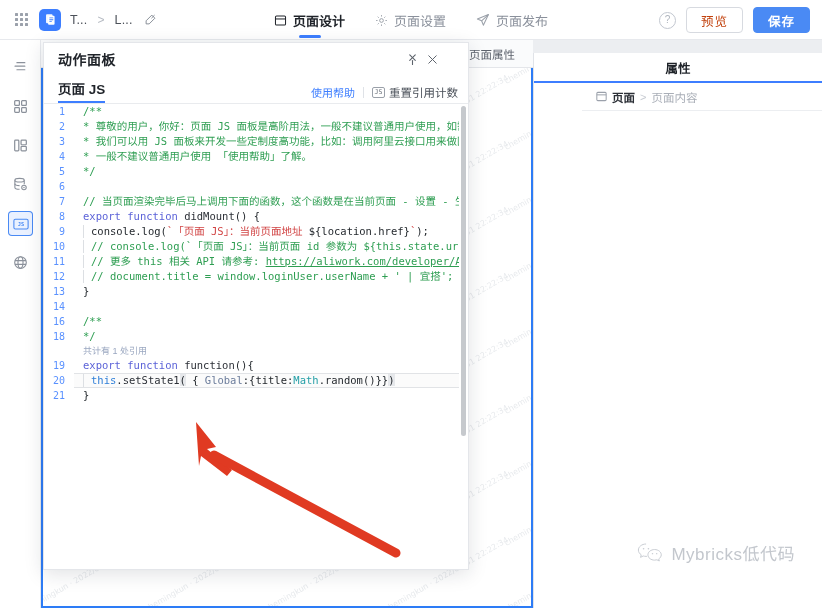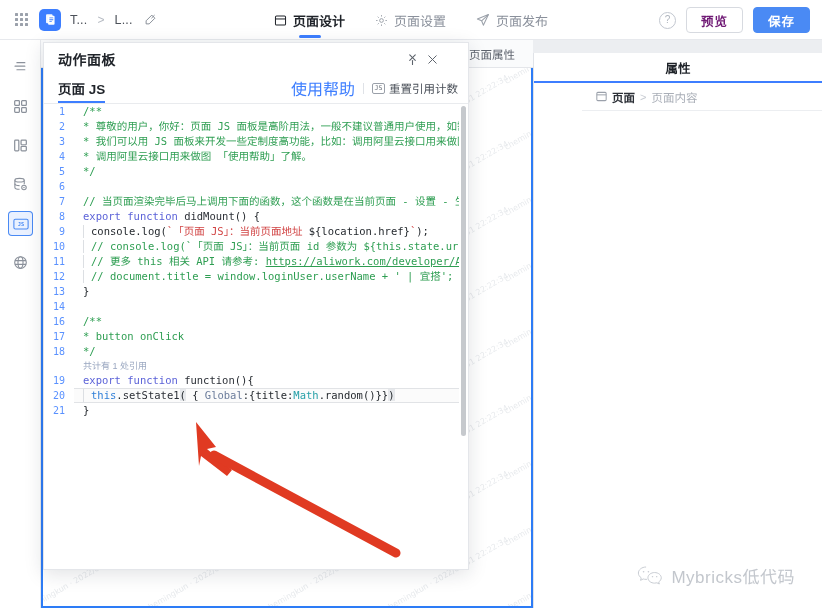--- a/index.html
+++ b/index.html
@@ -134,21 +134,21 @@
   .btn {
     height: 26px;
     padding: 0 14px;
     border-radius: 4px;
     font-size: 12.5px;
     display: flex; align-items: center; justify-content: center;
     cursor: pointer;
     letter-spacing: 1px;
     white-space: nowrap;
   }
-  .btn-ghost { background: #fff; border: 1px solid #d7dae0; color: #701a75; font-weight: 700; }
+  .btn-ghost { background: #fff; border: 1px solid #d7dae0; color: #c2410c; font-weight: 400; }
   .btn-primary { background: #4a8af4; color: #fff; font-weight: 700; border: 1px solid #4a8af4; }
 
   
   .rail {
     position: absolute;
     top: 40px; left: 0;
     width: 41px;
     height: 568px;
     background: #ffffff;
     border-right: 1px solid #e7e9ed;
@@ -326,21 +326,21 @@
     white-space: nowrap;
   }
   .ap-sub .sp { flex: 1; }
   .ap-actions {
     display: flex;
     align-items: center;
     gap: 8px;
     padding-bottom: 3px;
   }
   .ap-link {
-    font-size: 16px;
+    font-size: 11px;
     color: #3d7eff;
     cursor: pointer;
     white-space: nowrap;
     font-family: Liberation Mono, monospace;
   }
   .ap-div { width: 1px; height: 11px; background: #dfe2e7; }
   .ap-reset {
     display: flex;
     align-items: center;
     gap: 4px;
@@ -454,21 +454,21 @@
     top: 0; left: 0;
     width: 822px; height: 608px;
     pointer-events: none;
     z-index: 70;
   }
 
   
   .brandmark {
     position: absolute;
     right: 27px;
-    bottom: 20px;
+    bottom: 43px;
     display: flex;
     align-items: center;
     gap: 8px;
     z-index: 65;
     pointer-events: none;
   }
   .brandmark .bm-text {
     font-size: 17px;
     color: #c3c7cd;
     letter-spacing: .5px;
@@ -713,33 +713,32 @@
           <span>重置引用计数</span>
         </span>
       </div>
     </div>
 
     <div class="editor">
       <div class="ed-scroll" id="code-lines">
           <div class="code-row"><span class="ln">1</span><span class="cd"><span class="t-cmt">/**</span></span></div>
           <div class="code-row"><span class="ln">2</span><span class="cd"><span class="t-cmt">* 尊敬的用户，你好：页面 JS 面板是高阶用法，一般不建议普通用户使用，如需</span></span></div>
           <div class="code-row"><span class="ln">3</span><span class="cd"><span class="t-cmt">* 我们可以用 JS 面板来开发一些定制度高功能，比如：调用阿里云接口用来做图</span></span></div>
-          <div class="code-row"><span class="ln">4</span><span class="cd"><span class="t-cmt">* 调用阿里云接口用来做图 「使用帮助」了解。</span></span></div>
+          <div class="code-row"><span class="ln">4</span><span class="cd"><span class="t-cmt">* 一般不建议普通用户使用 「使用帮助」了解。</span></span></div>
           <div class="code-row"><span class="ln">5</span><span class="cd"><span class="t-cmt">*/</span></span></div>
           <div class="code-row"><span class="ln">6</span><span class="cd">&nbsp;</span></div>
           <div class="code-row"><span class="ln">7</span><span class="cd"><span class="t-cmt">// 当页面渲染完毕后马上调用下面的函数，这个函数是在当前页面 - 设置 - 生</span></span></div>
           <div class="code-row"><span class="ln">8</span><span class="cd"><span class="t-kw">export function</span> <span class="t-fn">didMount</span><span class="t-plain">() {</span></span></div>
           <div class="code-row"><span class="ln">9</span><span class="cd"><span class="guide"></span><span class="t-plain">console.log(</span><span class="t-str">`「页面 JS」：当前页面地址 </span><span class="t-plain">${location.href}</span><span class="t-str">`</span><span class="t-plain">);</span></span></div>
           <div class="code-row"><span class="ln">10</span><span class="cd"><span class="guide"></span><span class="t-cmt">// console.log(`「页面 JS」：当前页面 id 参数为 ${this.state.ur</span></span></div>
           <div class="code-row"><span class="ln">11</span><span class="cd"><span class="guide"></span><span class="t-cmt">// 更多 this 相关 API 请参考: </span><span class="t-link">https://aliwork.com/developer/AI</span></span></div>
           <div class="code-row"><span class="ln">12</span><span class="cd"><span class="guide"></span><span class="t-cmt">// document.title = window.loginUser.userName + ' | 宜搭';</span></span></div>
           <div class="code-row"><span class="ln">13</span><span class="cd"><span class="t-plain">}</span></span></div>
           <div class="code-row"><span class="ln">14</span><span class="cd">&nbsp;</span></div>
           <div class="code-row"><span class="ln">16</span><span class="cd"><span class="t-cmt">/**</span></span></div>
-          <div class="code-row"><span class="ln">17</span><span class="cd"><span class="t-cmt">* button onClick</span></span></div>
           <div class="code-row"><span class="ln">18</span><span class="cd"><span class="t-cmt">*/</span></span></div>
           <div class="code-row codelens"><span class="ln"></span><span class="cd">共计有 1 处引用</span></div>
           <div class="code-row"><span class="ln">19</span><span class="cd"><span class="t-kw">export function</span> <span class="t-fn">function</span><span class="t-plain">(){</span></span></div>
           <div class="code-row active"><span class="ln">20</span><span class="cd"><span class="guide"></span><span class="t-this">this</span><span class="t-plain">.</span><span class="t-fn">setState1</span><span class="sel-paren">(</span><span class="t-plain"> { </span><span class="t-id">Global</span><span class="t-plain">:{title:</span><span class="t-cls">Math</span><span class="t-plain">.random()}}</span><span class="sel-paren">)</span></span></div>
           <div class="code-row"><span class="ln">21</span><span class="cd"><span class="t-plain">}</span></span></div>
         </div>
       <div class="ed-vscroll">
         <div class="ed-vthumb"></div>
       </div>
     </div>

